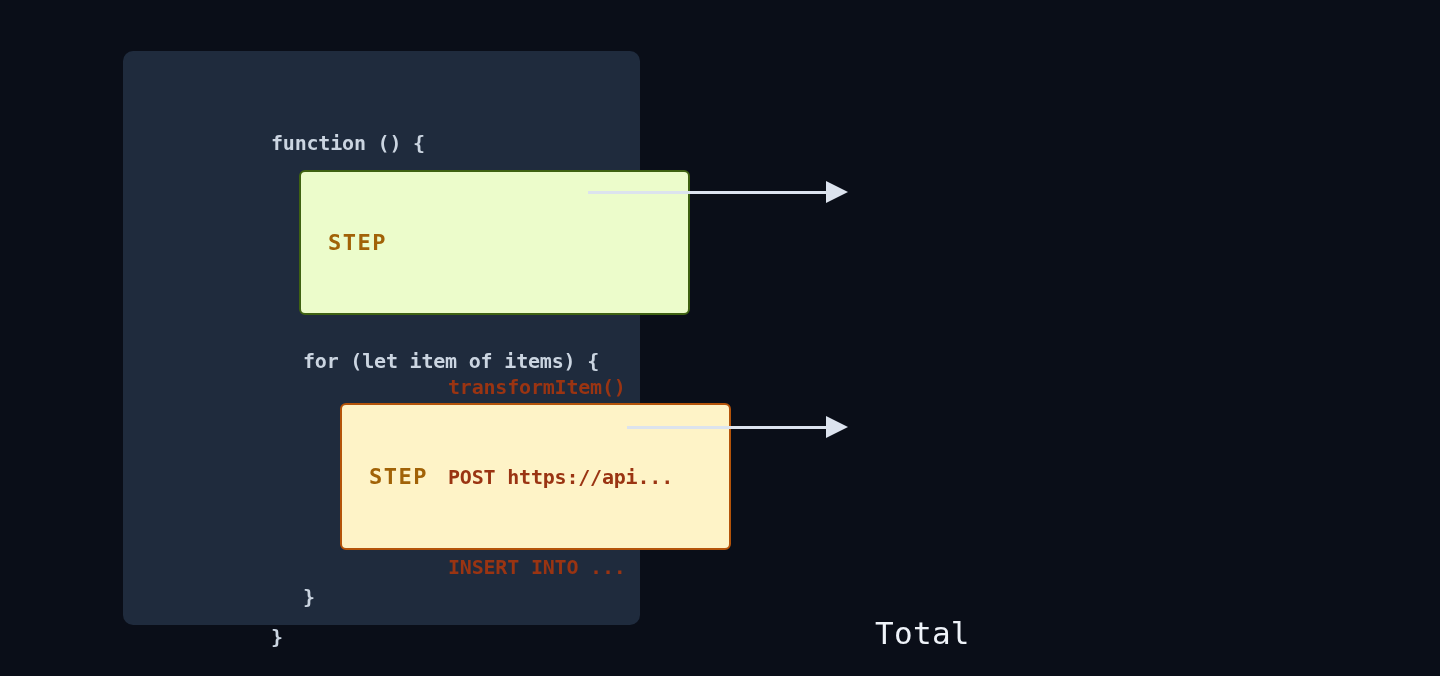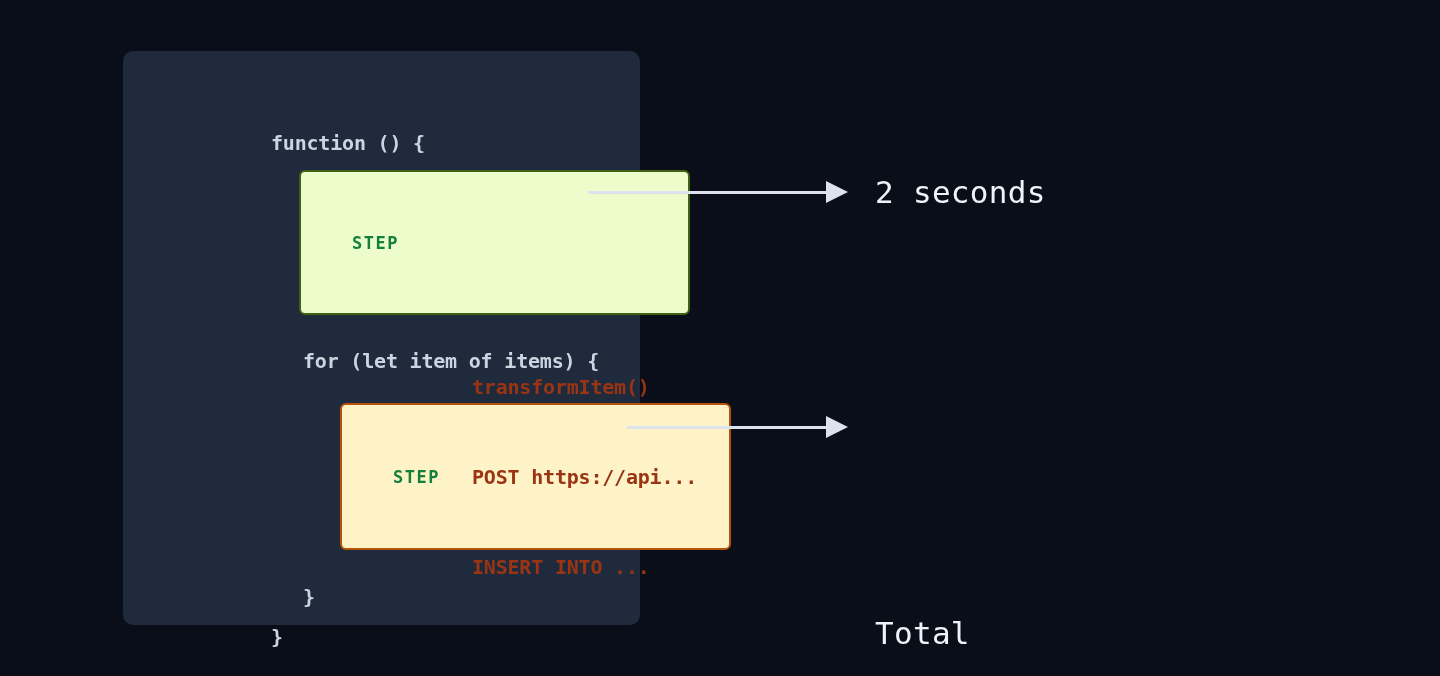--- a/index.html
+++ b/index.html
@@ -56,27 +56,26 @@
     border-color: #3f6212;
   }
   .step-box-transform {
     left: 217px;
     top: 352px;
     height: 147px;
     background: #fef3c7;
     border-color: #b45309;
   }
   .step-label {
-    font-size: 17px;
+    font-size: 22px;
     font-weight: bold;
     letter-spacing: 1.5px;
-    color: #15803d;
+    color: #a16207;
     width: 47px;
     flex: 0 0 auto;
-    margin-left: 24px;
   }
   .step-code {
     margin-left: 32px;
     font-size: 20px;
     font-weight: bold;
     line-height: 30px;
     letter-spacing: -0.2px;
     white-space: pre;
   }
   .step-box-extract .step-code { color: #4d7c0f; }
@@ -160,21 +159,20 @@
   <div class="arrow arrow-step1">
     <span class="arrow-line"></span>
     <span class="arrow-head"></span>
   </div>
 
   <div class="arrow arrow-step2">
     <span class="arrow-line"></span>
     <span class="arrow-head"></span>
   </div>
 
-  <div class="annotation annotation-step1">2 seconds</div>
 
 
   <div class="total-block">
     <div>Total</div>
     
   </div>
 
 </div>
 
 </body></html>

